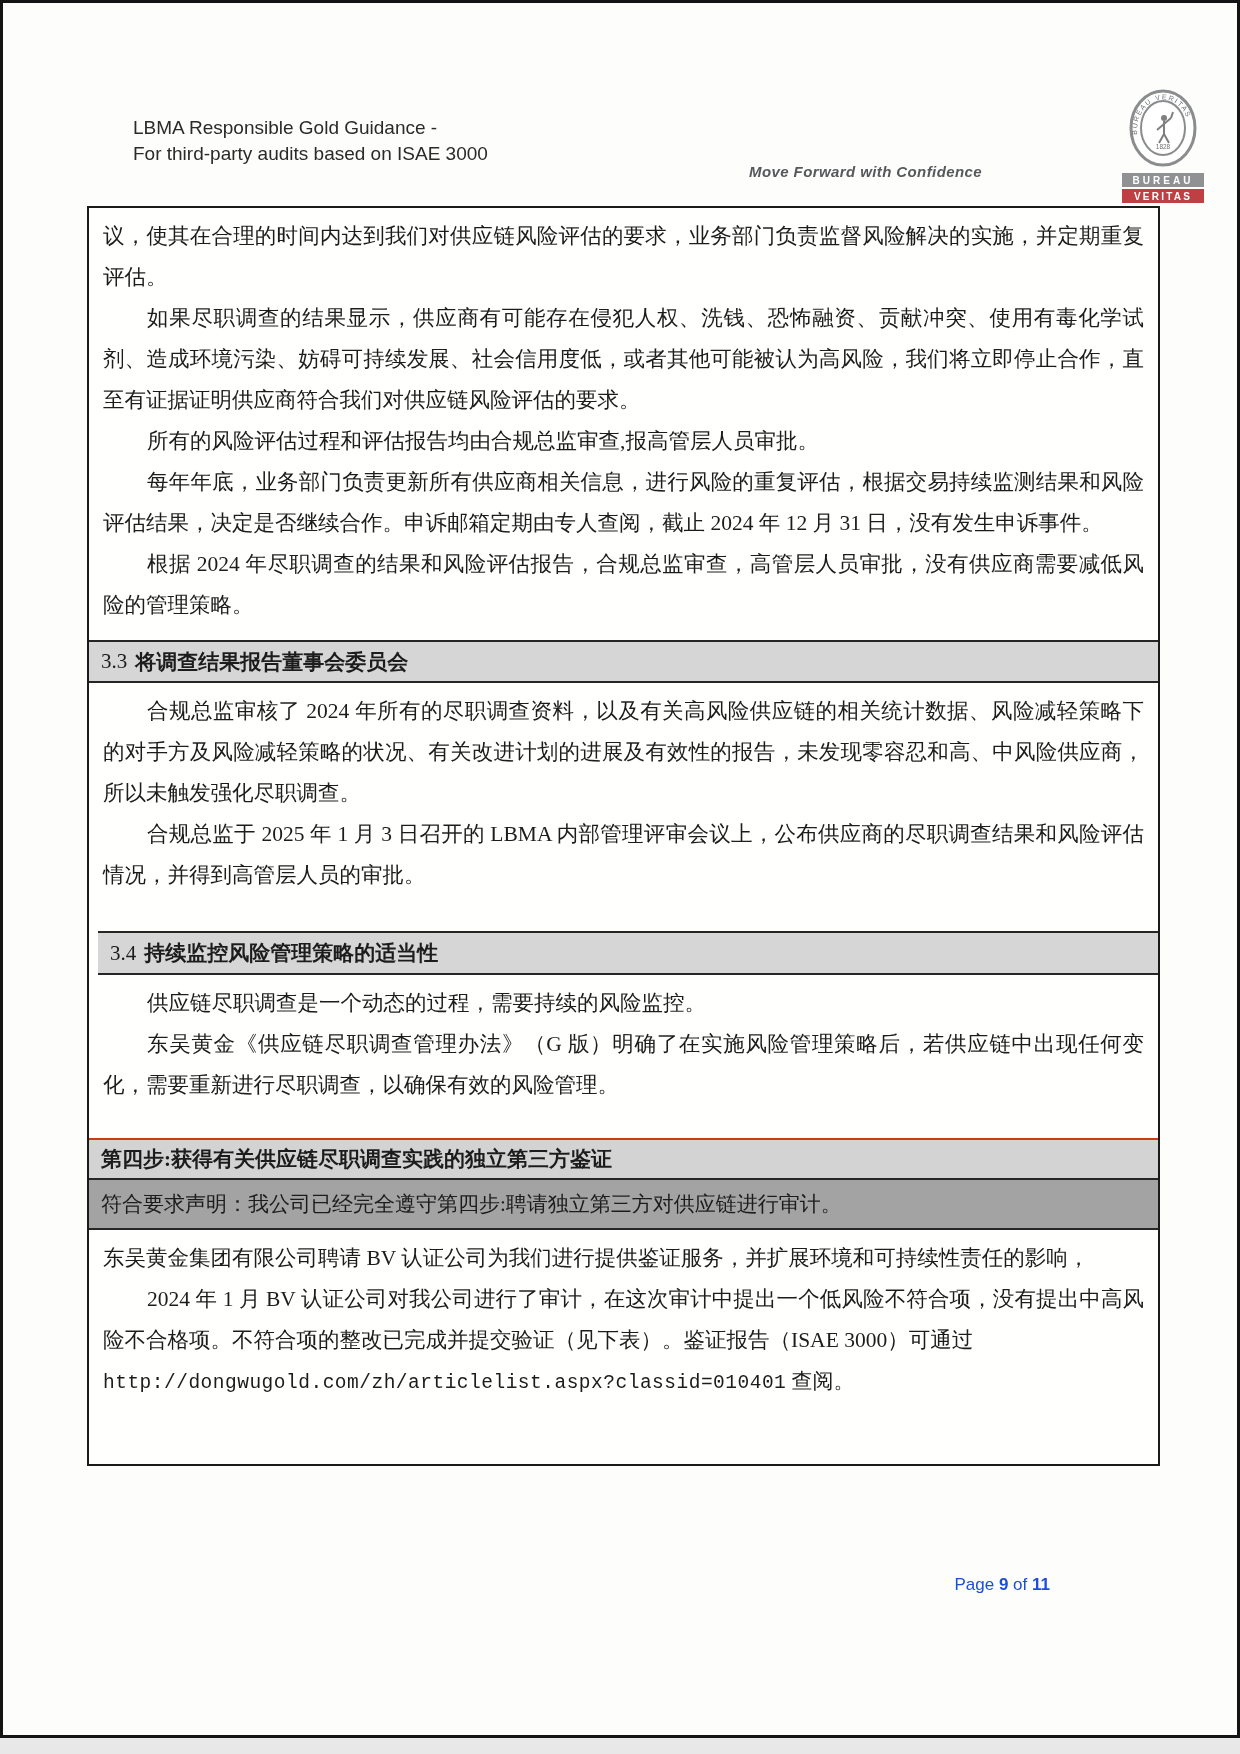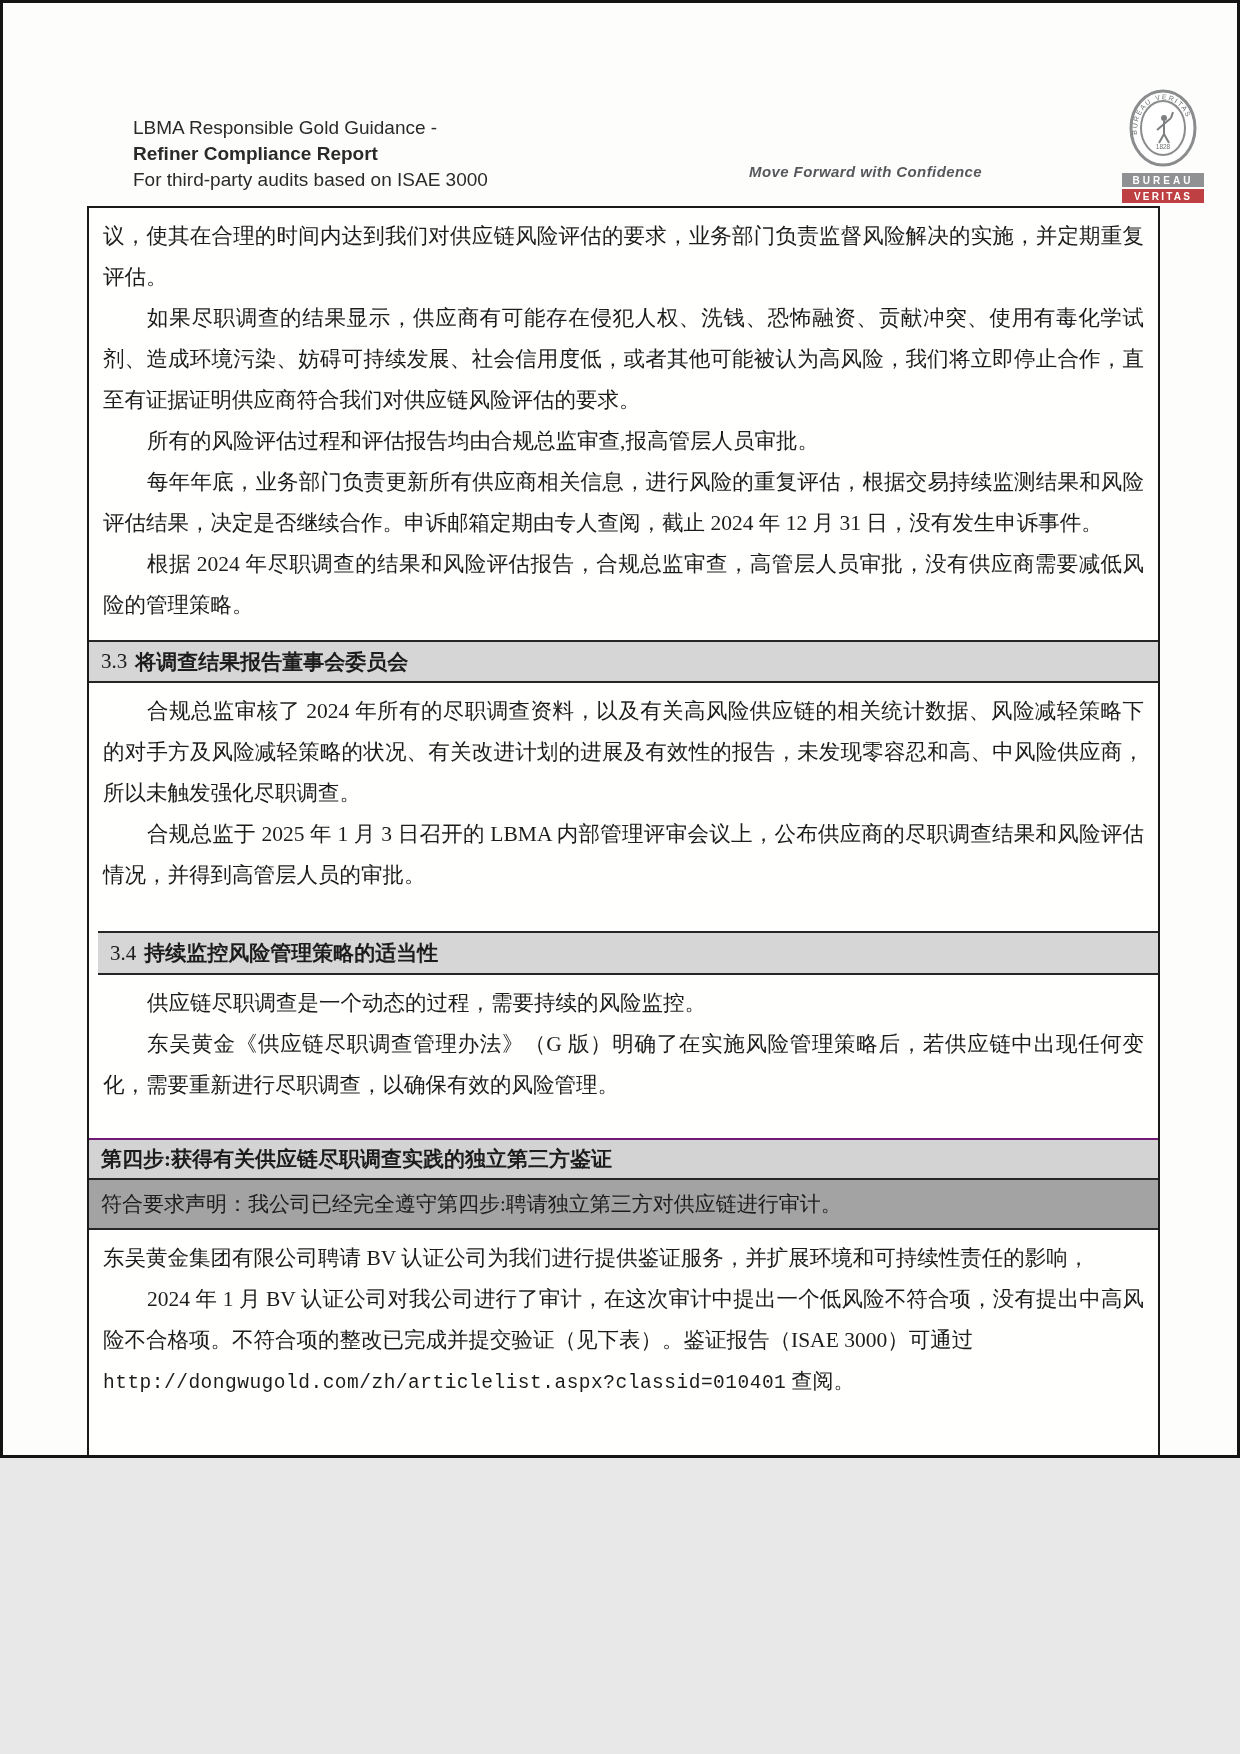--- a/index.html
+++ b/index.html
@@ -1,20 +1,20 @@
 <!DOCTYPE html>
 <html><head>
 <meta charset="utf-8">
 <style>
   * { box-sizing: border-box; margin: 0; padding: 0; }
   html, body { background: #e8e8e8; }
   .page {
     position: relative;
     width: 1240px;
-    height: 1458px;
+    height: 1738px;
     background: #fdfdfc;
     border: 3px solid #141414;
     font-family: "Liberation Serif", serif;
     color: #1c1c1c;
     overflow: hidden;
   }
 
   
   .header-titles {
     position: absolute;
@@ -79,21 +79,21 @@
     padding: 0 12px;
     font-size: 21px;
     flex: none;
   }
   .sec-bar .sec-num { margin-right: 8px; }
   .sec-bar .sec-title { font-weight: 700; }
   .bar-34 { height: 44px; margin-left: 9px; }
   .step4-bar {
     height: 42px;
     background: #d3d3d3;
-    border-top: 2px solid #701a75;
+    border-top: 2px solid #c2410c;
     border-bottom: 2px solid #262626;
     display: flex;
     align-items: center;
     padding: 0 12px;
     font-size: 21px;
     font-weight: 700;
     flex: none;
   }
   .statement-row {
     height: 50px;
@@ -123,21 +123,20 @@
   }
   .footer .num { font-weight: 700; }
 </style>
 </head>
 <body>
 
 <div class="page">
 
   <div class="header-titles">
     <div>LBMA Responsible Gold Guidance -</div>
-    <div class="bold-line">Refiner Compliance Report</div>
     <div>For third-party audits based on ISAE 3000</div>
   </div>
 
   <div class="tagline">Move Forward with Confidence</div>
 
   <svg class="logo" viewBox="0 0 82 118" xmlns="http://www.w3.org/2000/svg">
     <ellipse cx="41" cy="41" rx="32" ry="37" fill="#ffffff" stroke="#8a8c8e" stroke-width="3"></ellipse>
     <ellipse cx="41" cy="41" rx="22" ry="27" fill="none" stroke="#8a8c8e" stroke-width="2"></ellipse>
     <path id="bv-arc" d="M 16,52 A 26,31 0 1 1 66,52" fill="none"></path>
     <text font-family="Liberation Sans, sans-serif" font-size="7" fill="#6f7173" letter-spacing="1.5">

